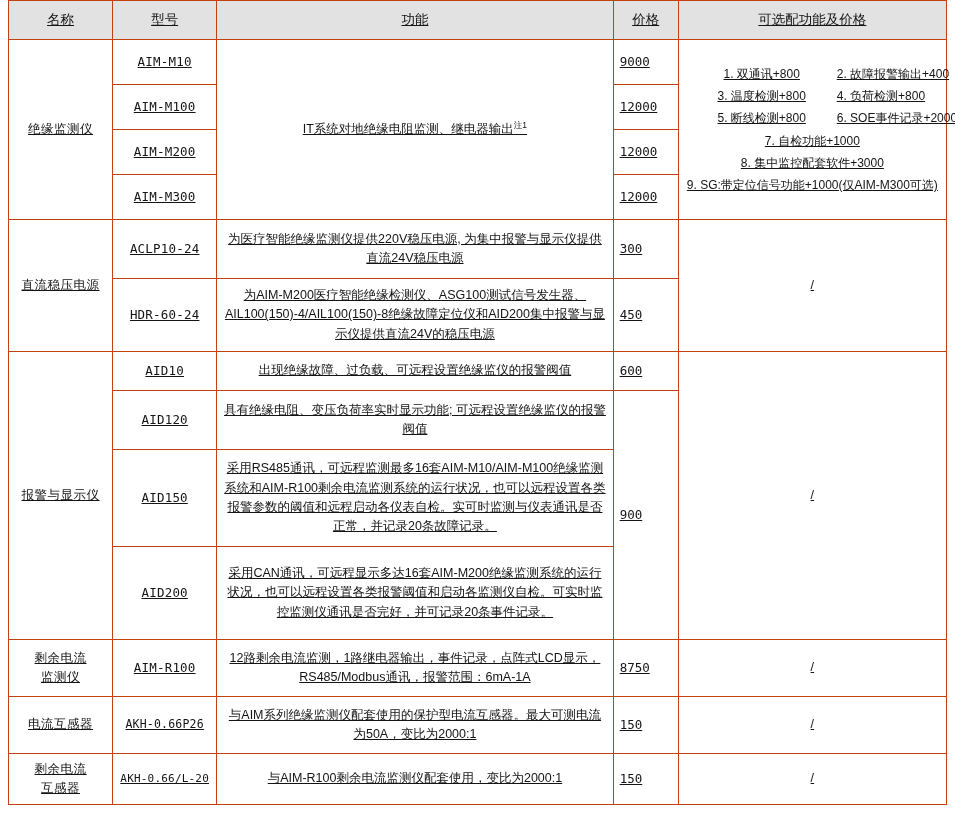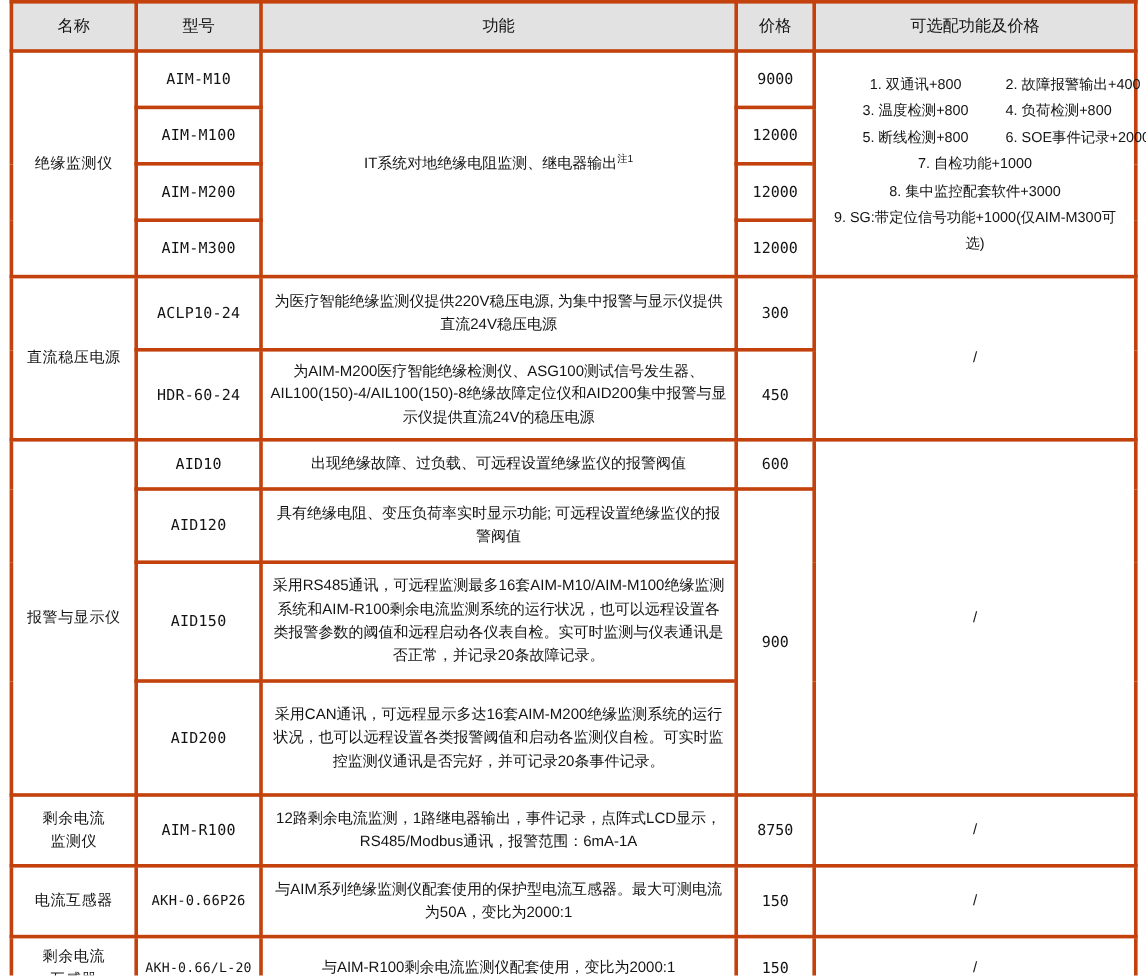--- a/index.html
+++ b/index.html
@@ -29,26 +29,27 @@
     color: #111;
     letter-spacing: 0.3px;
   }
   table.spec {
     border-collapse: collapse;
     width: 939px;
     margin: 0 auto;
     table-layout: fixed;
   }
   table.spec th, table.spec td {
-    border: 3px solid #c2410c;
+    border: 1px solid #c2410c;
     vertical-align: middle;
     padding: 4px 6px;
     font-size: 12.5px;
     line-height: 1.55;
     color: #141414;
+    text-decoration: underline;
   }
   table.spec thead th {
     background: #e2e2e2;
     text-align: center;
     font-weight: normal;
     height: 30px;
     font-size: 13.5px;
   }
   .c-name { width: 104px; text-align: center; }
   .c-model { width: 104px; text-align: center; }
@@ -68,21 +69,21 @@
     font-size: 12.5px;
     letter-spacing: 0.2px;
   }
   td.func {
     text-align: center;
   }
   td.func.center {
     text-align: center;
   }
   td.price {
-    text-align: center;
+    text-align: left;
     font-family: "DejaVu Sans Mono", "Liberation Mono", monospace;
     font-size: 12.5px;
   }
   td.opt {
     text-align: center;
     font-size: 13px;
   }
   td.opt.left {
     text-align: center;
     padding: 6px 8px;

